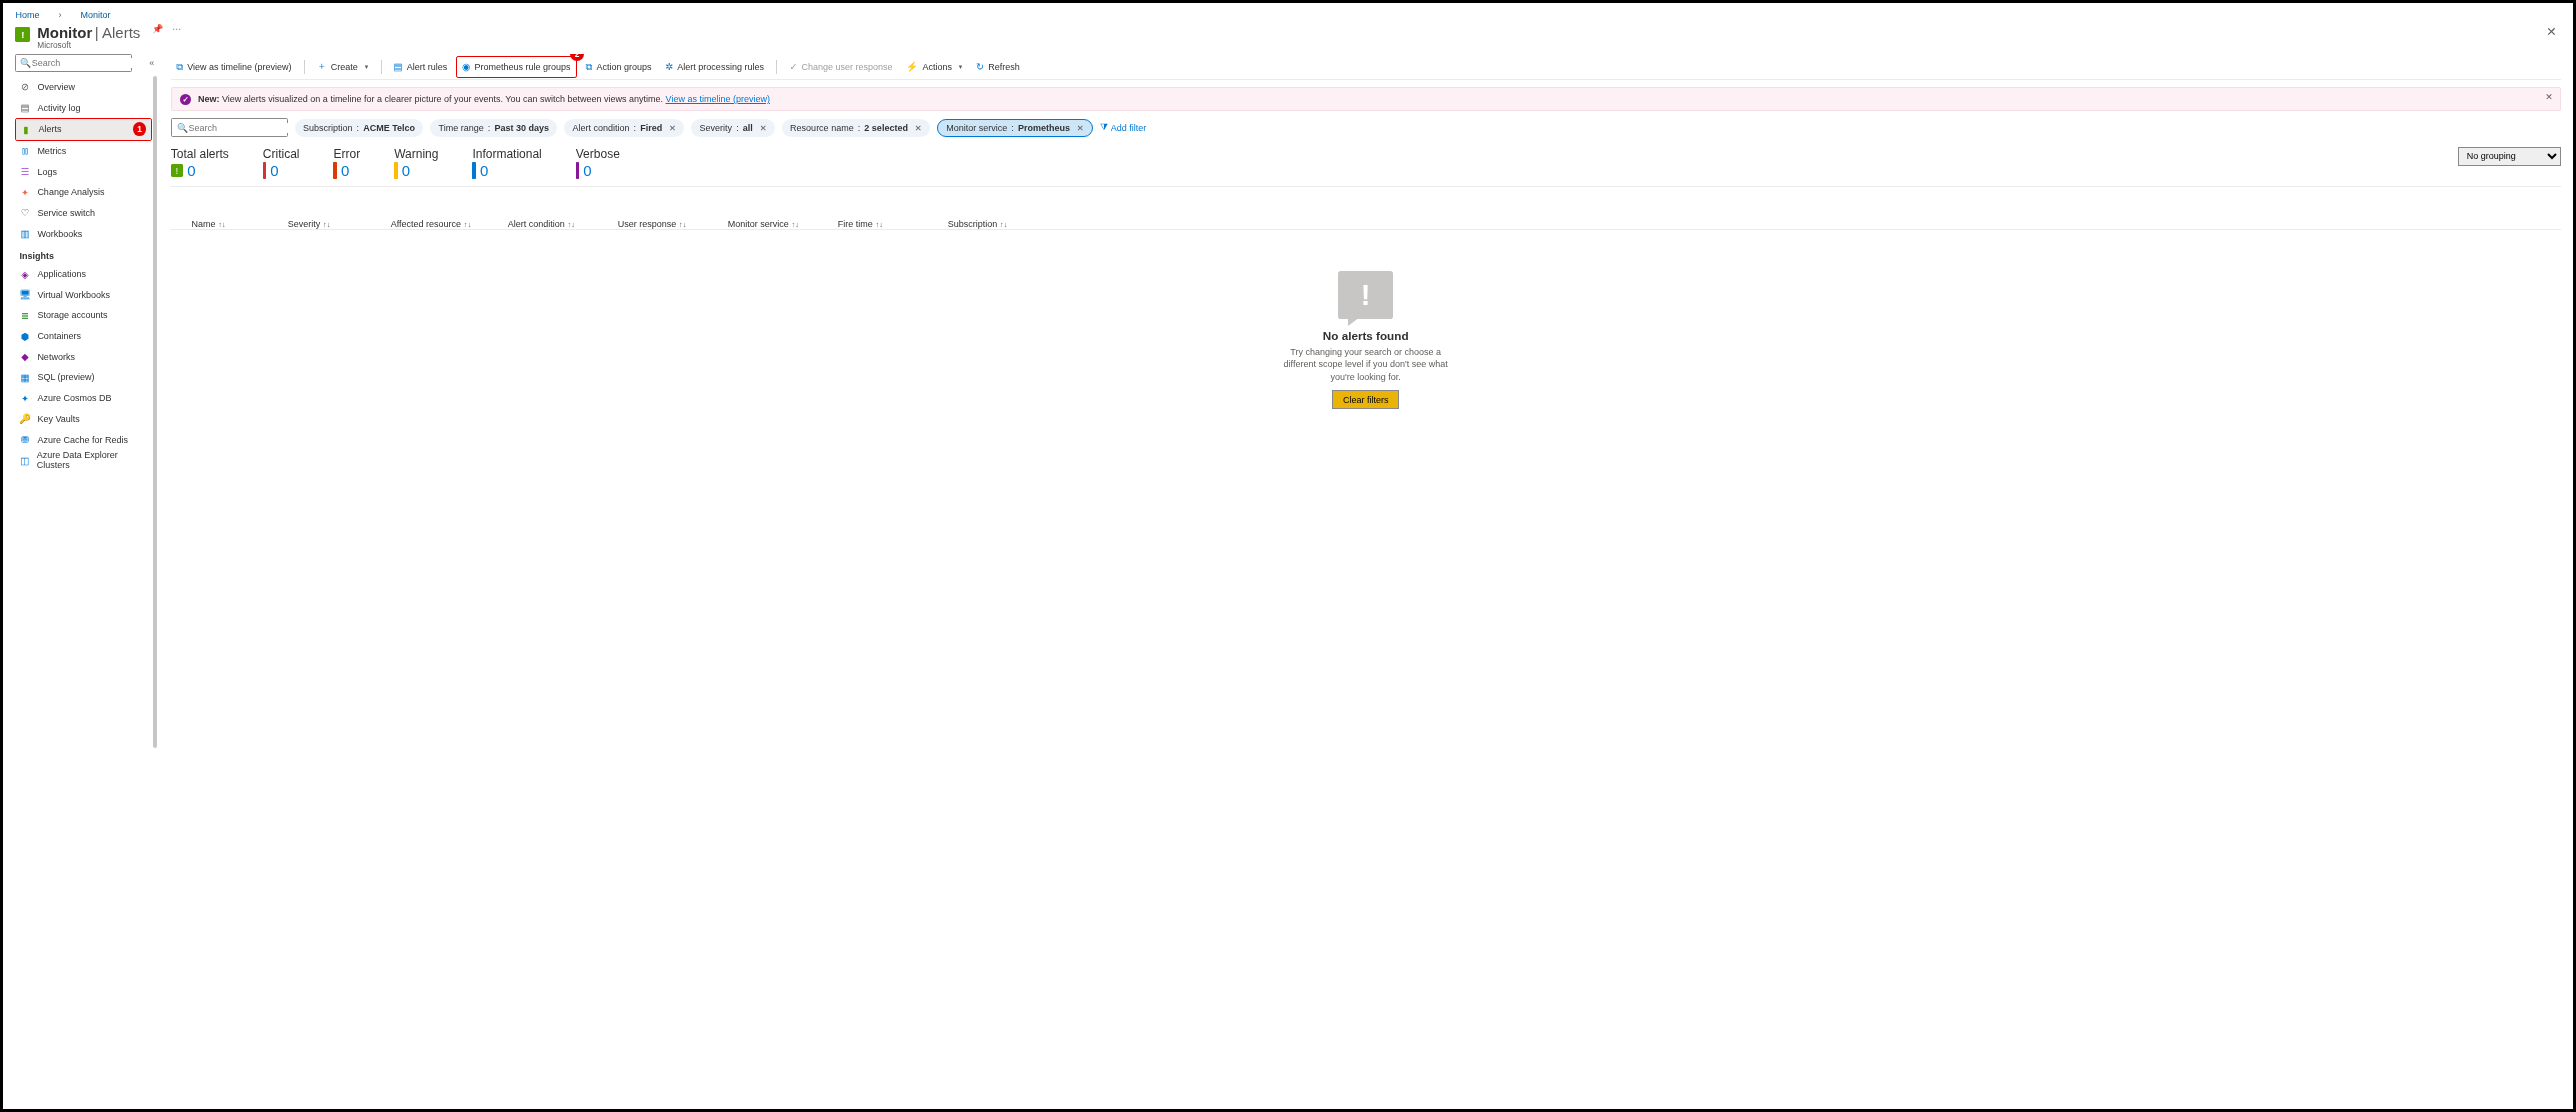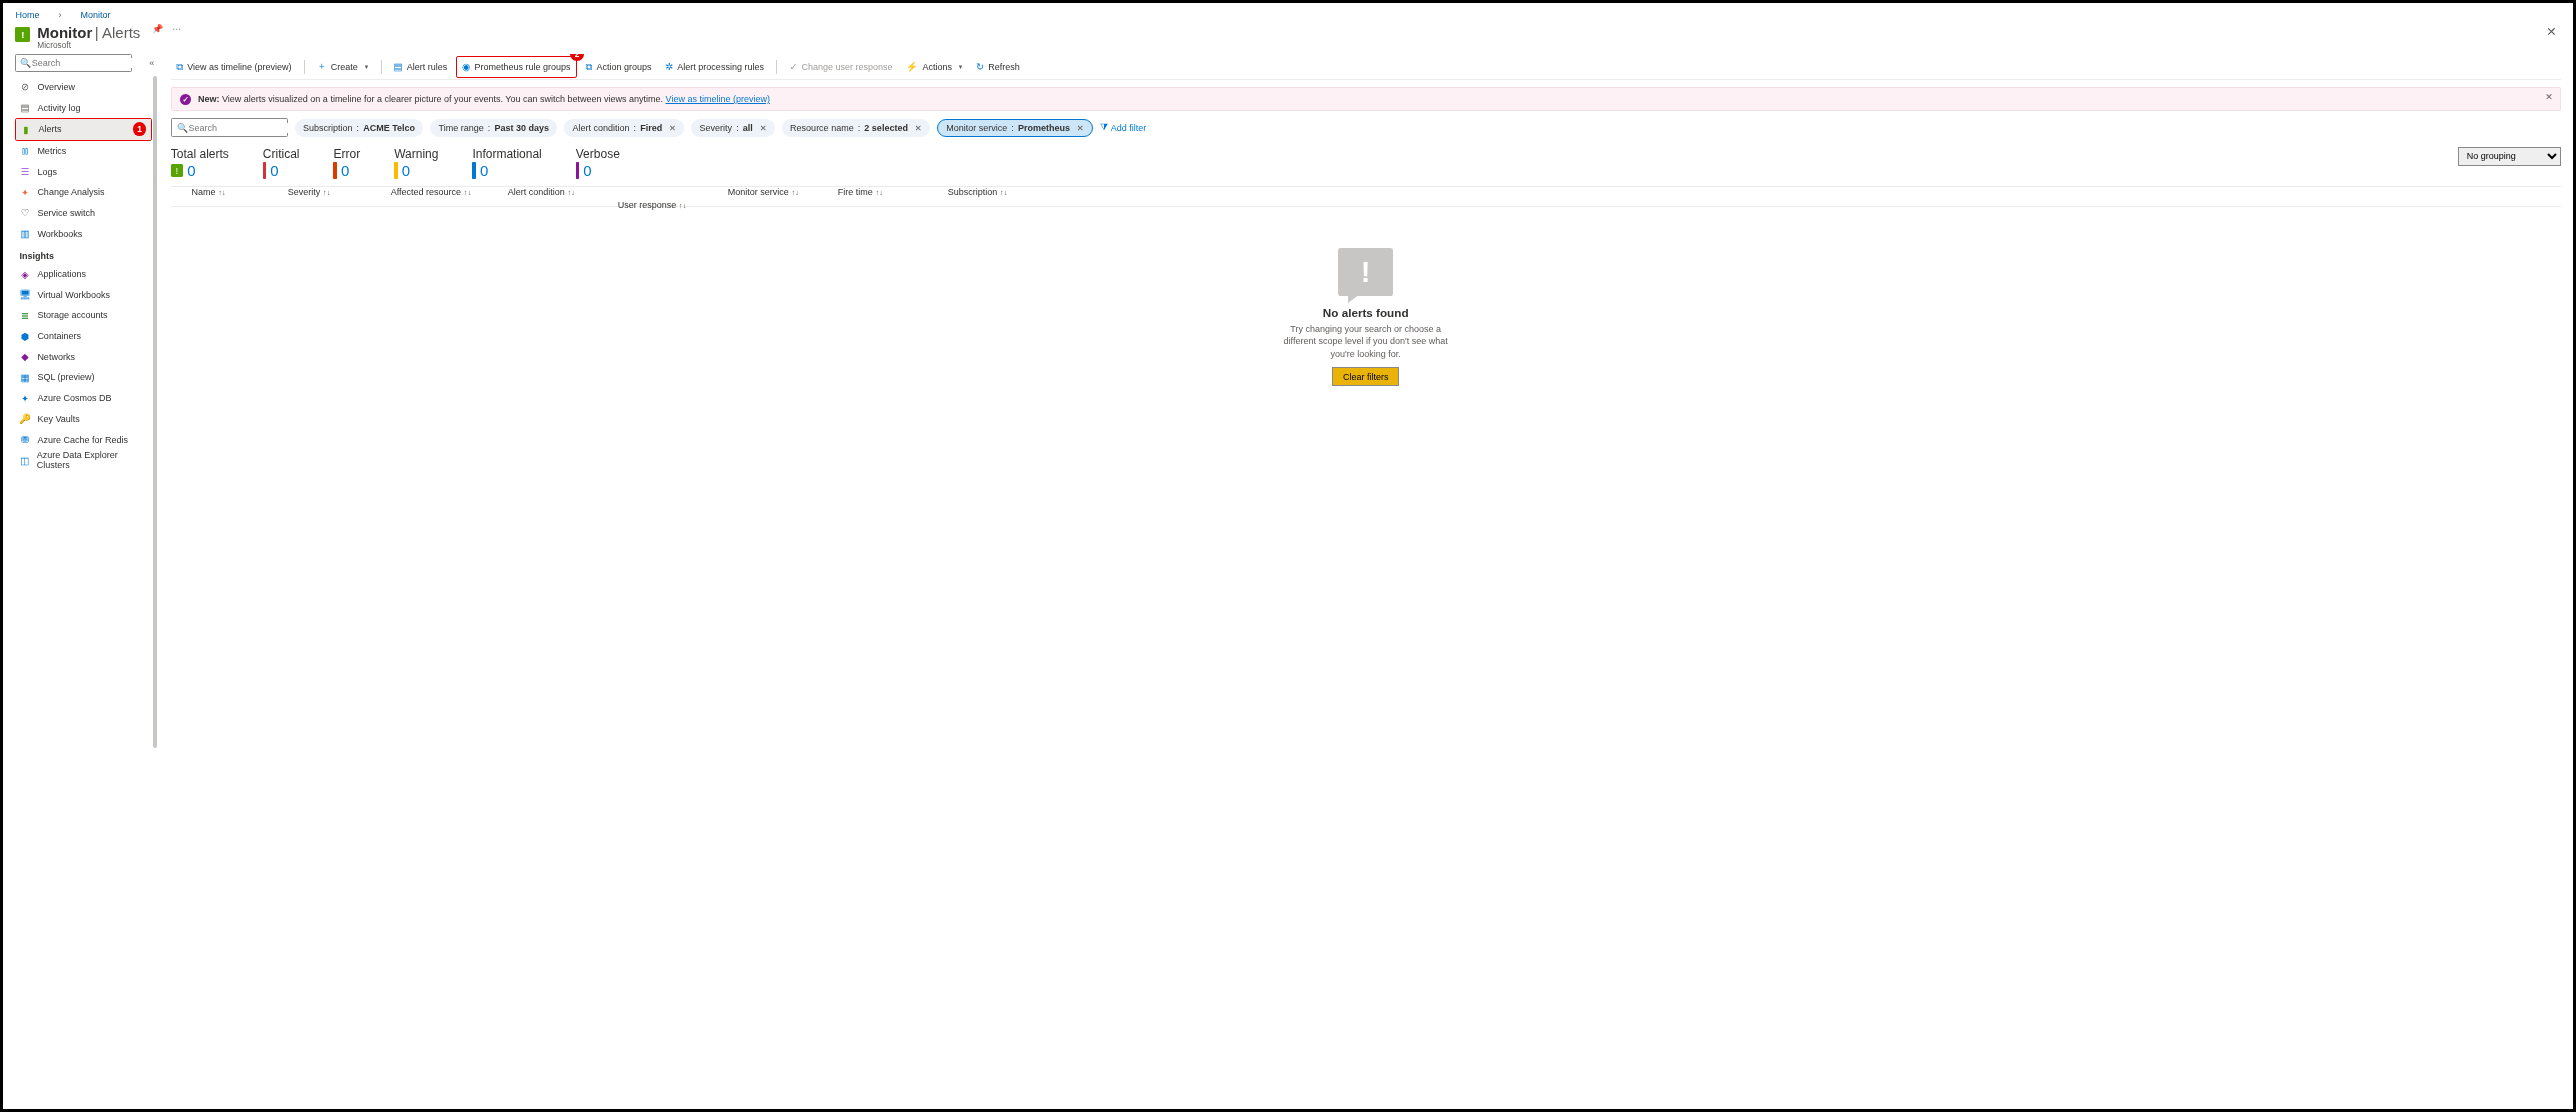--- a/index.html
+++ b/index.html
@@ -50,21 +50,21 @@
   .pill .x { color:#605e5c; font-size:8.3px; margin-left:2.8px;}
   .pill b { font-weight:600; }
   .addf { color:#0078d4; cursor:pointer; display:inline-flex; align-items:center; gap:2.8px; }
   .grouping { margin-left:auto; }
   .grouping select { height:19px; width:103px; border:0.7px solid #8a8886; padding:0 4.1px; font-size:9px;}
   .stats-row { display:flex; align-items:flex-end; gap:34px; margin-bottom:6.9px; }
   .stat { display:flex; flex-direction:column; gap:1.4px;}
   .stat .lbl { font-size:12px; color:#323130;text-align:right;}
   .stat .val { display:flex; align-items:center; gap:4.1px; font-size:15px; color:#0078d4; }
   .bar { width:3.4px; height:16.5px; display:inline-block; border-radius:0.7px;}
-  .table-head { display:flex; align-items:flex-start; height:21px; border-top:0.7px solid #edebe9; border-bottom:0.7px solid #edebe9; font-size:9px;}
+  .table-head { display:flex; align-items:flex-end; height:44px; border-top:0.7px solid #edebe9; border-bottom:0.7px solid #edebe9; font-size:9px;}
   .th { padding:0 6.9px; display:inline-flex; align-items:center; gap:2.8px; cursor:pointer; white-space:nowrap;}
   .th .sort { font-size:7.6px; color:#605e5c;}
   .empty { flex:1; display:flex; flex-direction:column; align-items:center; justify-content:flex-start; padding-top:41px; color:#323130;}
   .empty .ei { width:55px; height:48px; background:#c8c6c4; border-radius:2.8px; display:flex; align-items:center; justify-content:center; color:#fff; font-size:29px; font-weight:bold; position:relative; margin-bottom:9.6px;}
   .empty .ei::after { content:""; position:absolute; bottom:-6.9px; left:9.6px; width:0; height:0; border-left:0 solid transparent; border-right:12.4px solid transparent; border-top:9.6px solid #c8c6c4;}
   .empty h2 { font-size:11.7px; font-weight:600; margin-bottom:4.1px;}
   .empty p { font-size:9px; color:#605e5c; text-align:center; max-width:165px; line-height:1.4; margin-bottom:6.9px;}
   .empty button { background:#eab308; border:0.7px solid #8a8886; padding:3.4px 9.6px; font-size:9px; cursor:pointer;}
   .chev::after { content:"▾"; font-size:6.9px; margin-left:2.8px; color:#605e5c;}
 </style>

